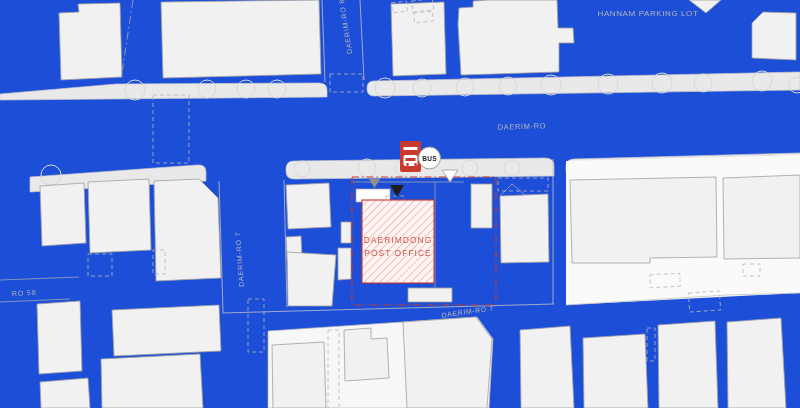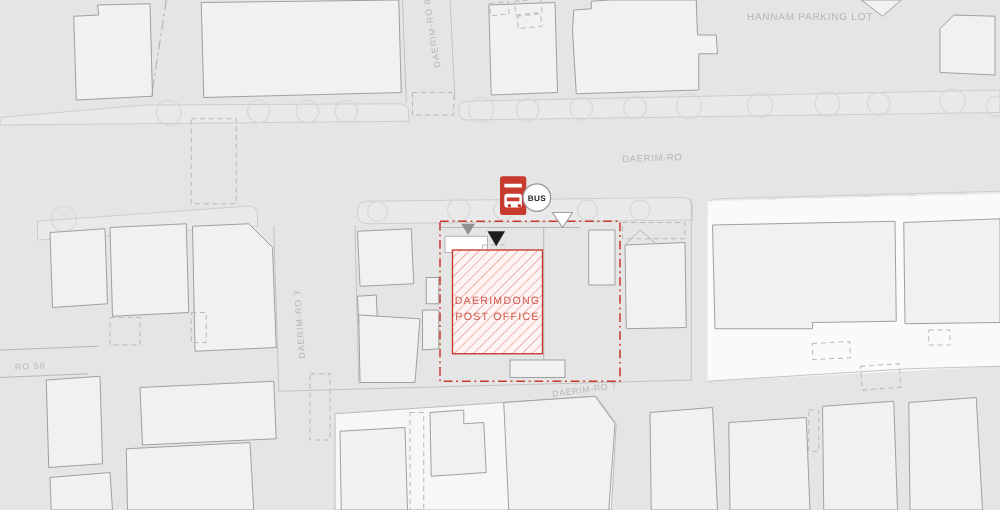--- a/index.html
+++ b/index.html
@@ -1,16 +1,16 @@
 <!DOCTYPE html>
 <html><head>
 <meta charset="utf-8">
 <style>
   html,body{margin:0;padding:0;background:#ffffff;}
-  .canvas{position:relative;width:800px;height:408px;background:#e5e5e5;overflow:hidden;
+  .canvas{position:relative;width:800px;height:408px;background:#1d4ed8;overflow:hidden;
           font-family:"Liberation Sans",sans-serif;}
   svg{display:block;}
   .bld{fill:#f1f1f2;stroke:#a0a0a0;stroke-width:.8;}
   .parcel{fill:#f7f7f8;stroke:#b5b5b5;stroke-width:.7;}
   .parcel2{fill:#fafafa;stroke:none;}
   .sidewalk{fill:#e9e9ea;stroke:#c9c9c9;stroke-width:.7;}
   .tree{fill:none;stroke:#d8d8d8;stroke-width:1;}
   .edge{fill:none;stroke:#c3c3c3;stroke-width:.8;}
   .thin{fill:none;stroke:#b0b0b0;stroke-width:.7;}
   .dashed{fill:none;stroke:#b8b8b8;stroke-width:.8;stroke-dasharray:4 3;}

